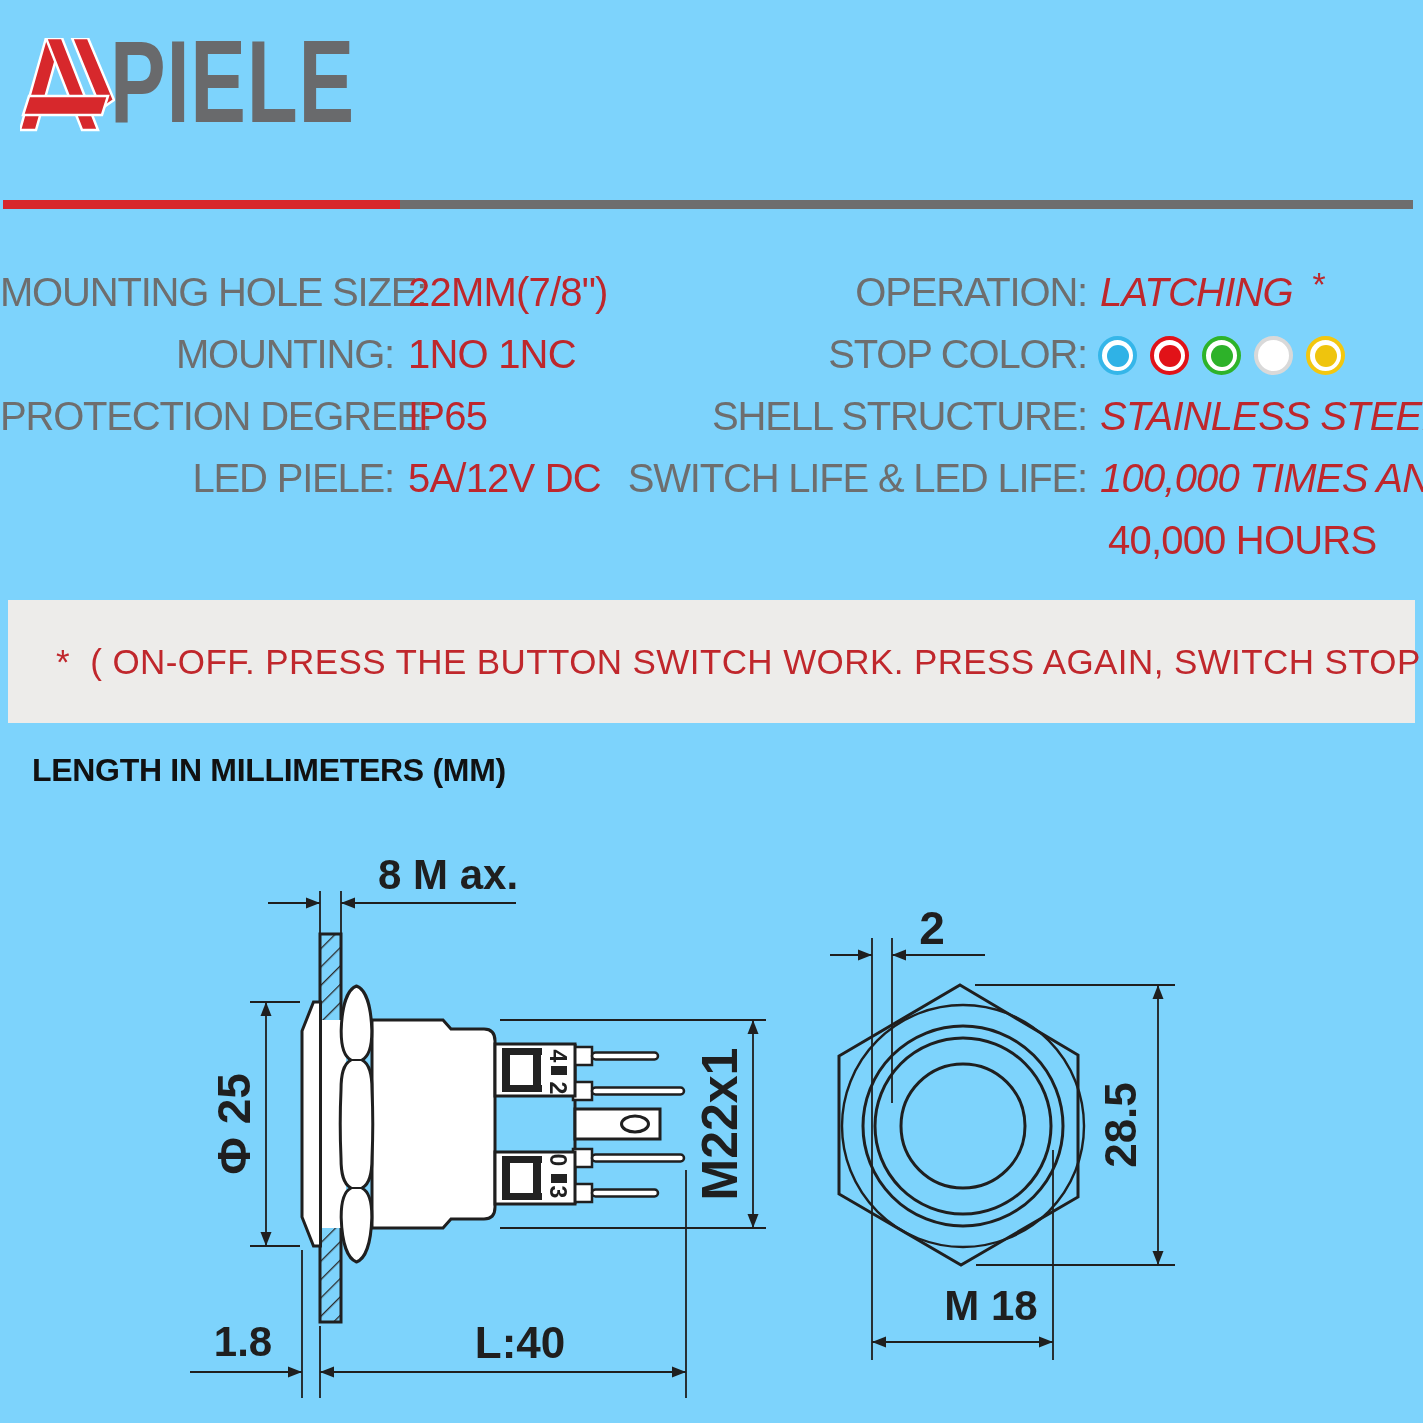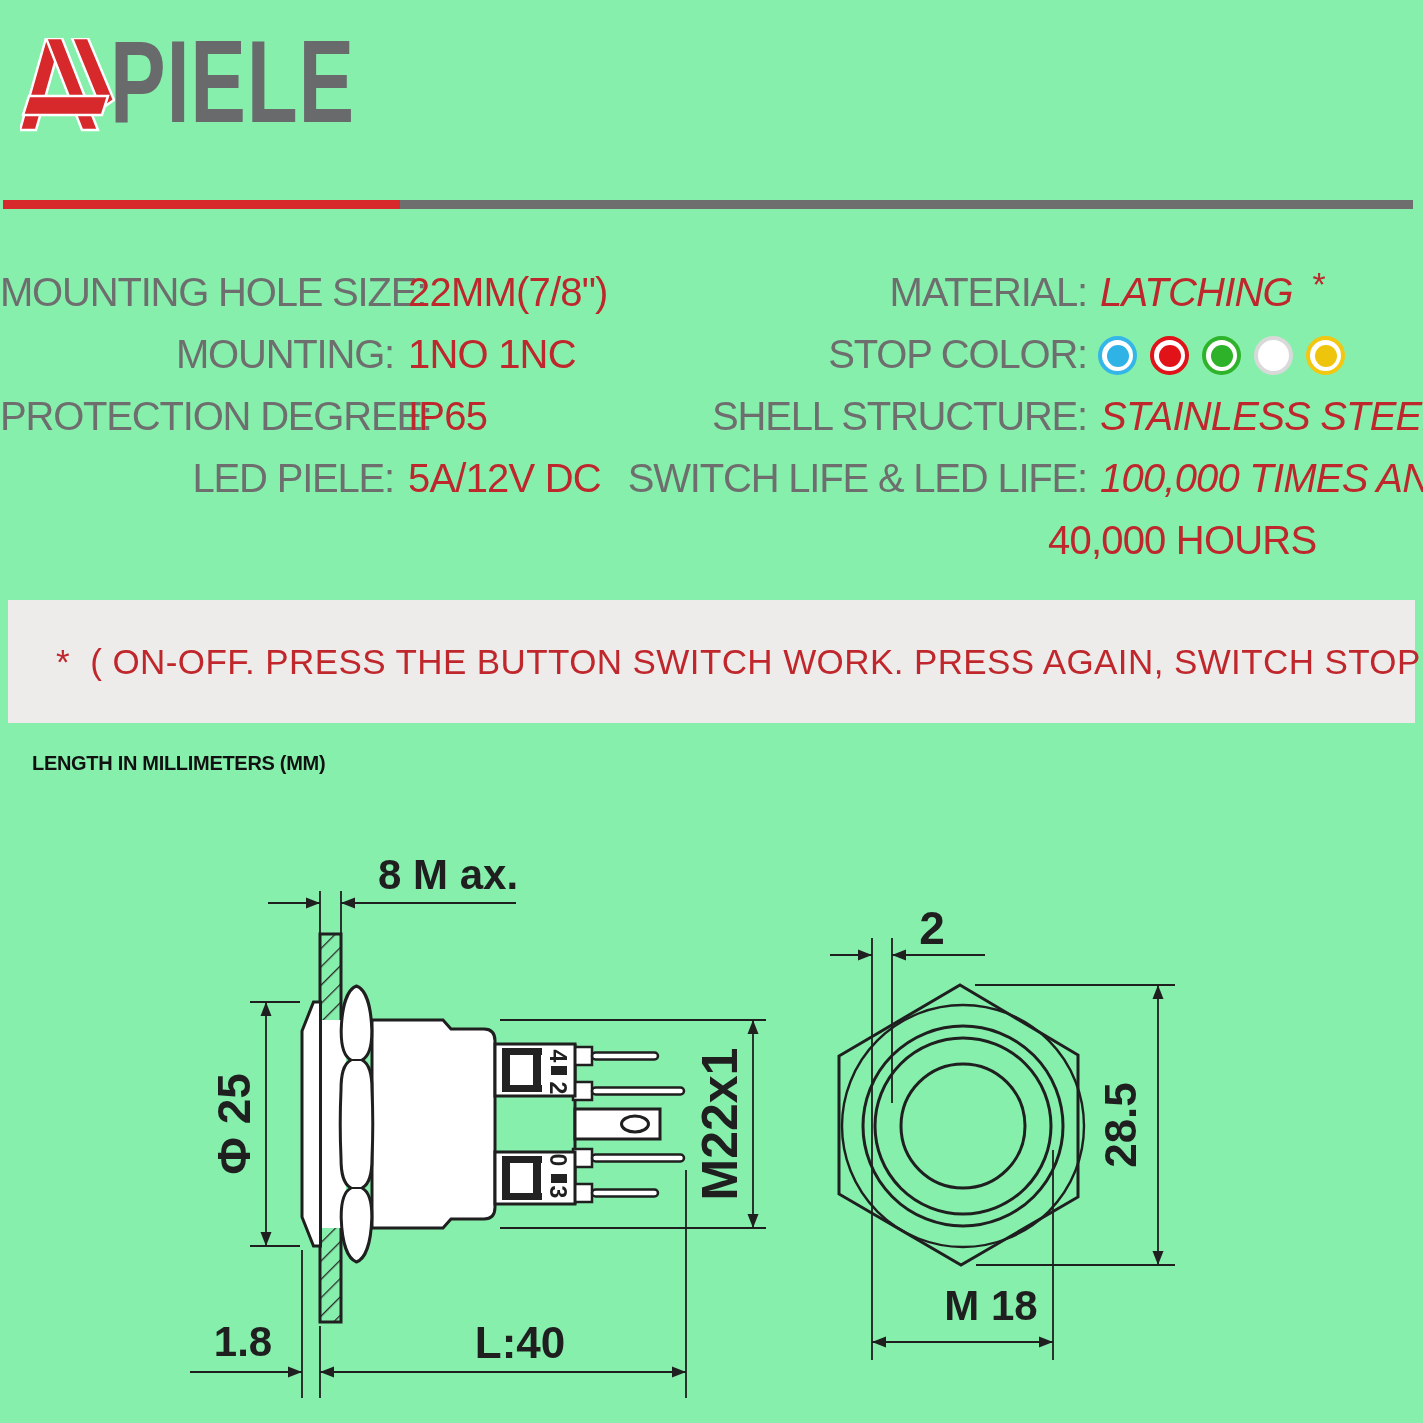--- a/index.html
+++ b/index.html
@@ -1,16 +1,16 @@
 <!DOCTYPE html>
 <html><head>
 <meta charset="utf-8">
 <style>
   html,body{margin:0;padding:0;background:#fff;}
-  .page{position:relative;width:1423px;height:1423px;background:#86efac;overflow:hidden;
+  .page{position:relative;width:1423px;height:1423px;background:#7dd3fc;overflow:hidden;
         font-family:"Liberation Sans", sans-serif;}
   
   .logo-mark{position:absolute;left:20px;top:38px;width:95px;height:95px;}
   .brand-text{position:absolute;left:110px;top:24px;font-size:116px;font-weight:700;
               color:#696a6c;letter-spacing:1px;transform:scaleX(.72);transform-origin:left top;
               line-height:116px;}
   .divider{position:absolute;top:200px;height:9px;}
   .divider.red{left:3px;width:397px;background:#d7282c;}
   .divider.gray{left:400px;width:1013px;background:#6e6e6e;}
   
@@ -24,21 +24,21 @@
   .asterisk{display:inline-block;position:relative;top:-10px;margin-left:18px;font-size:34px;}
   .lamp-row{position:absolute;left:1098px;top:336px;display:flex;gap:13px;}
   .lamp{box-sizing:border-box;width:39px;height:39px;border-radius:50%;border:4.5px solid #ccc;
         display:flex;align-items:center;justify-content:center;background:#fff;}
   .lamp .dot{width:22px;height:22px;border-radius:50%;}
   
   .note-banner{position:absolute;left:8px;top:600px;width:1407px;height:123px;background:#edecea;
                display:flex;align-items:center;}
   .note-text{padding-left:48px;color:#c0272c;font-size:35px;letter-spacing:.4px;white-space:pre;}
   
-  .section-heading{position:absolute;left:32px;top:752px;font-size:20px;font-weight:700;
+  .section-heading{position:absolute;left:32px;top:752px;font-size:32px;font-weight:700;
                    color:#111;letter-spacing:-0.3px;}
   
   .drawing-svg{position:absolute;left:0;top:840px;}
   .drawing-svg text{font-family:"Liberation Sans", sans-serif;fill:#1f1f1f;}
 </style>
 </head>
 <body>
 
 <div class="page">
 
@@ -65,21 +65,21 @@
   <div class="spec-row" style="top:393px">
     <span class="spec-label lbl-l">PROTECTION DEGREE:</span>
     <span class="spec-value val-l">IP65</span>
   </div>
   <div class="spec-row" style="top:455px">
     <span class="spec-label lbl-l">LED PIELE:</span>
     <span class="spec-value val-l">5A/12V DC</span>
   </div>
 
   <div class="spec-row" style="top:269px">
-    <span class="spec-label lbl-r">MATERIAL:</span>
+    <span class="spec-label lbl-r">OPERATION:</span>
     <span class="spec-value val-r"><span>LATCHING</span><span class="asterisk">*</span></span>
   </div>
   <div class="spec-row" style="top:331px">
     <span class="spec-label lbl-r">STOP COLOR:</span>
   </div>
   <div class="lamp-row">
     <span class="lamp" style="border-color: rgb(53, 182, 233);">
         <span class="dot" style="background: rgb(47, 178, 230);"></span>
       </span>
     <span class="lamp" style="border-color: rgb(225, 18, 24);">
@@ -97,21 +97,21 @@
   </div>
   <div class="spec-row" style="top:393px">
     <span class="spec-label lbl-r">SHELL STRUCTURE:</span>
     <span class="spec-value val-r">STAINLESS STEEL</span>
   </div>
   <div class="spec-row" style="top:455px">
     <span class="spec-label lbl-r">SWITCH LIFE &amp; LED LIFE:</span>
     <span class="spec-value val-r">100,000 TIMES AND</span>
   </div>
   <div class="spec-row" style="top:517px">
-    <span class="spec-value" style="left:1048px">40,000 HOURS</span>
+    <span class="spec-value" style="left:1108px">40,000 HOURS</span>
   </div>
 
   <div class="note-banner">
     <span class="note-text">*  ( ON-OFF. PRESS THE BUTTON SWITCH WORK. PRESS AGAIN, SWITCH STOP WORK)</span>
   </div>
 
   <div class="section-heading">LENGTH IN MILLIMETERS (MM)</div>
 
   <svg class="drawing-svg" width="1423" height="583" viewBox="0 840 1423 583">
     <defs>

